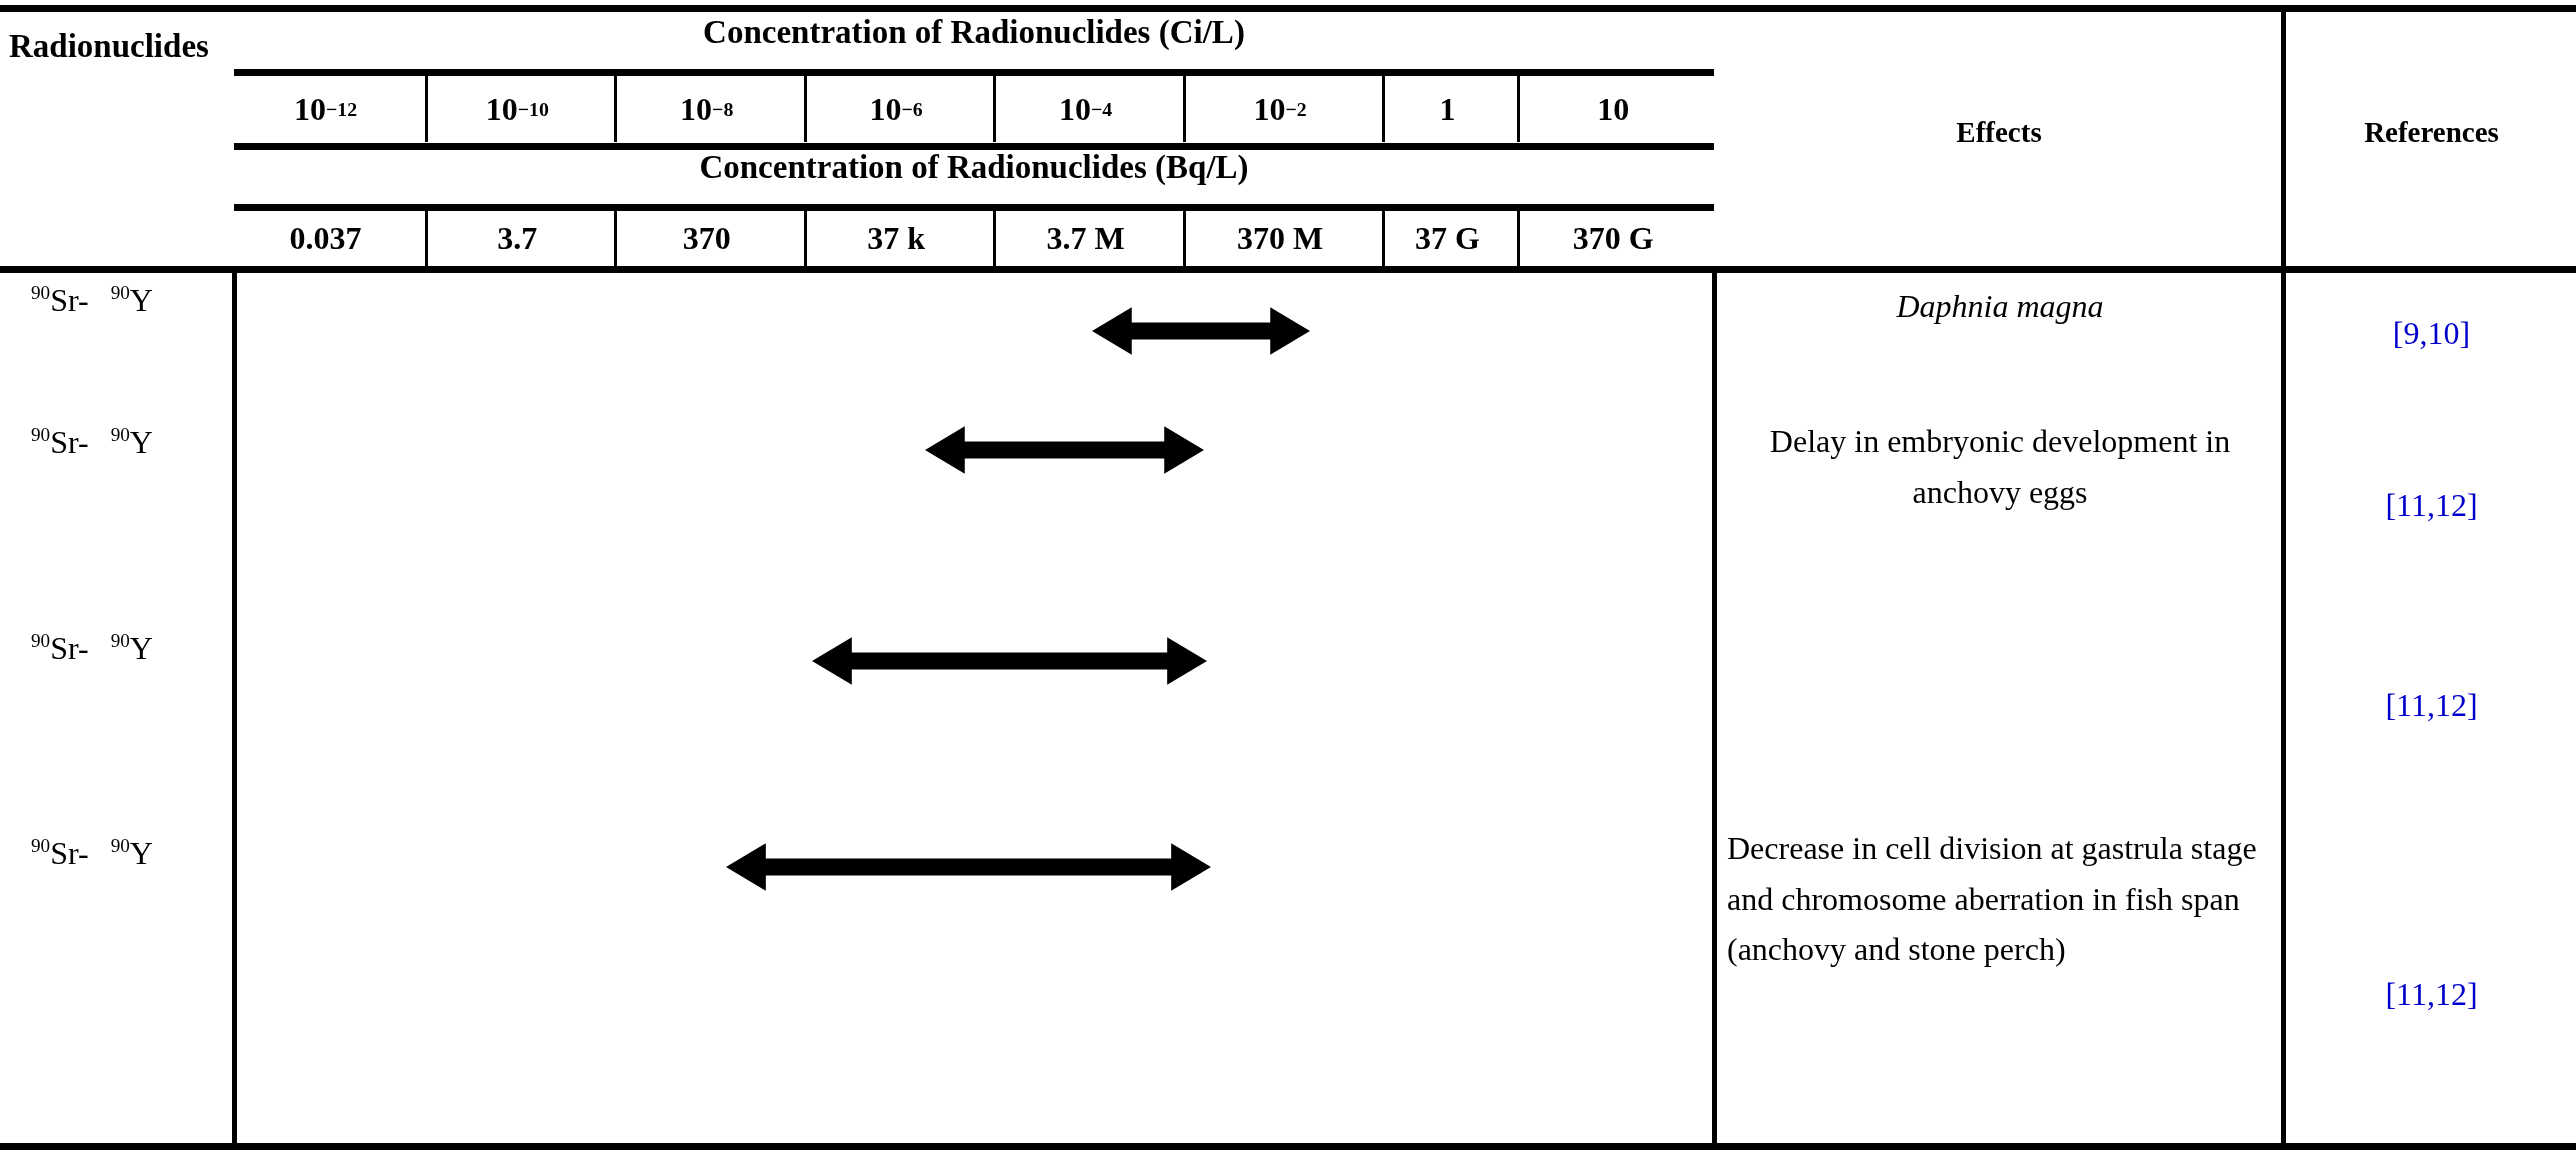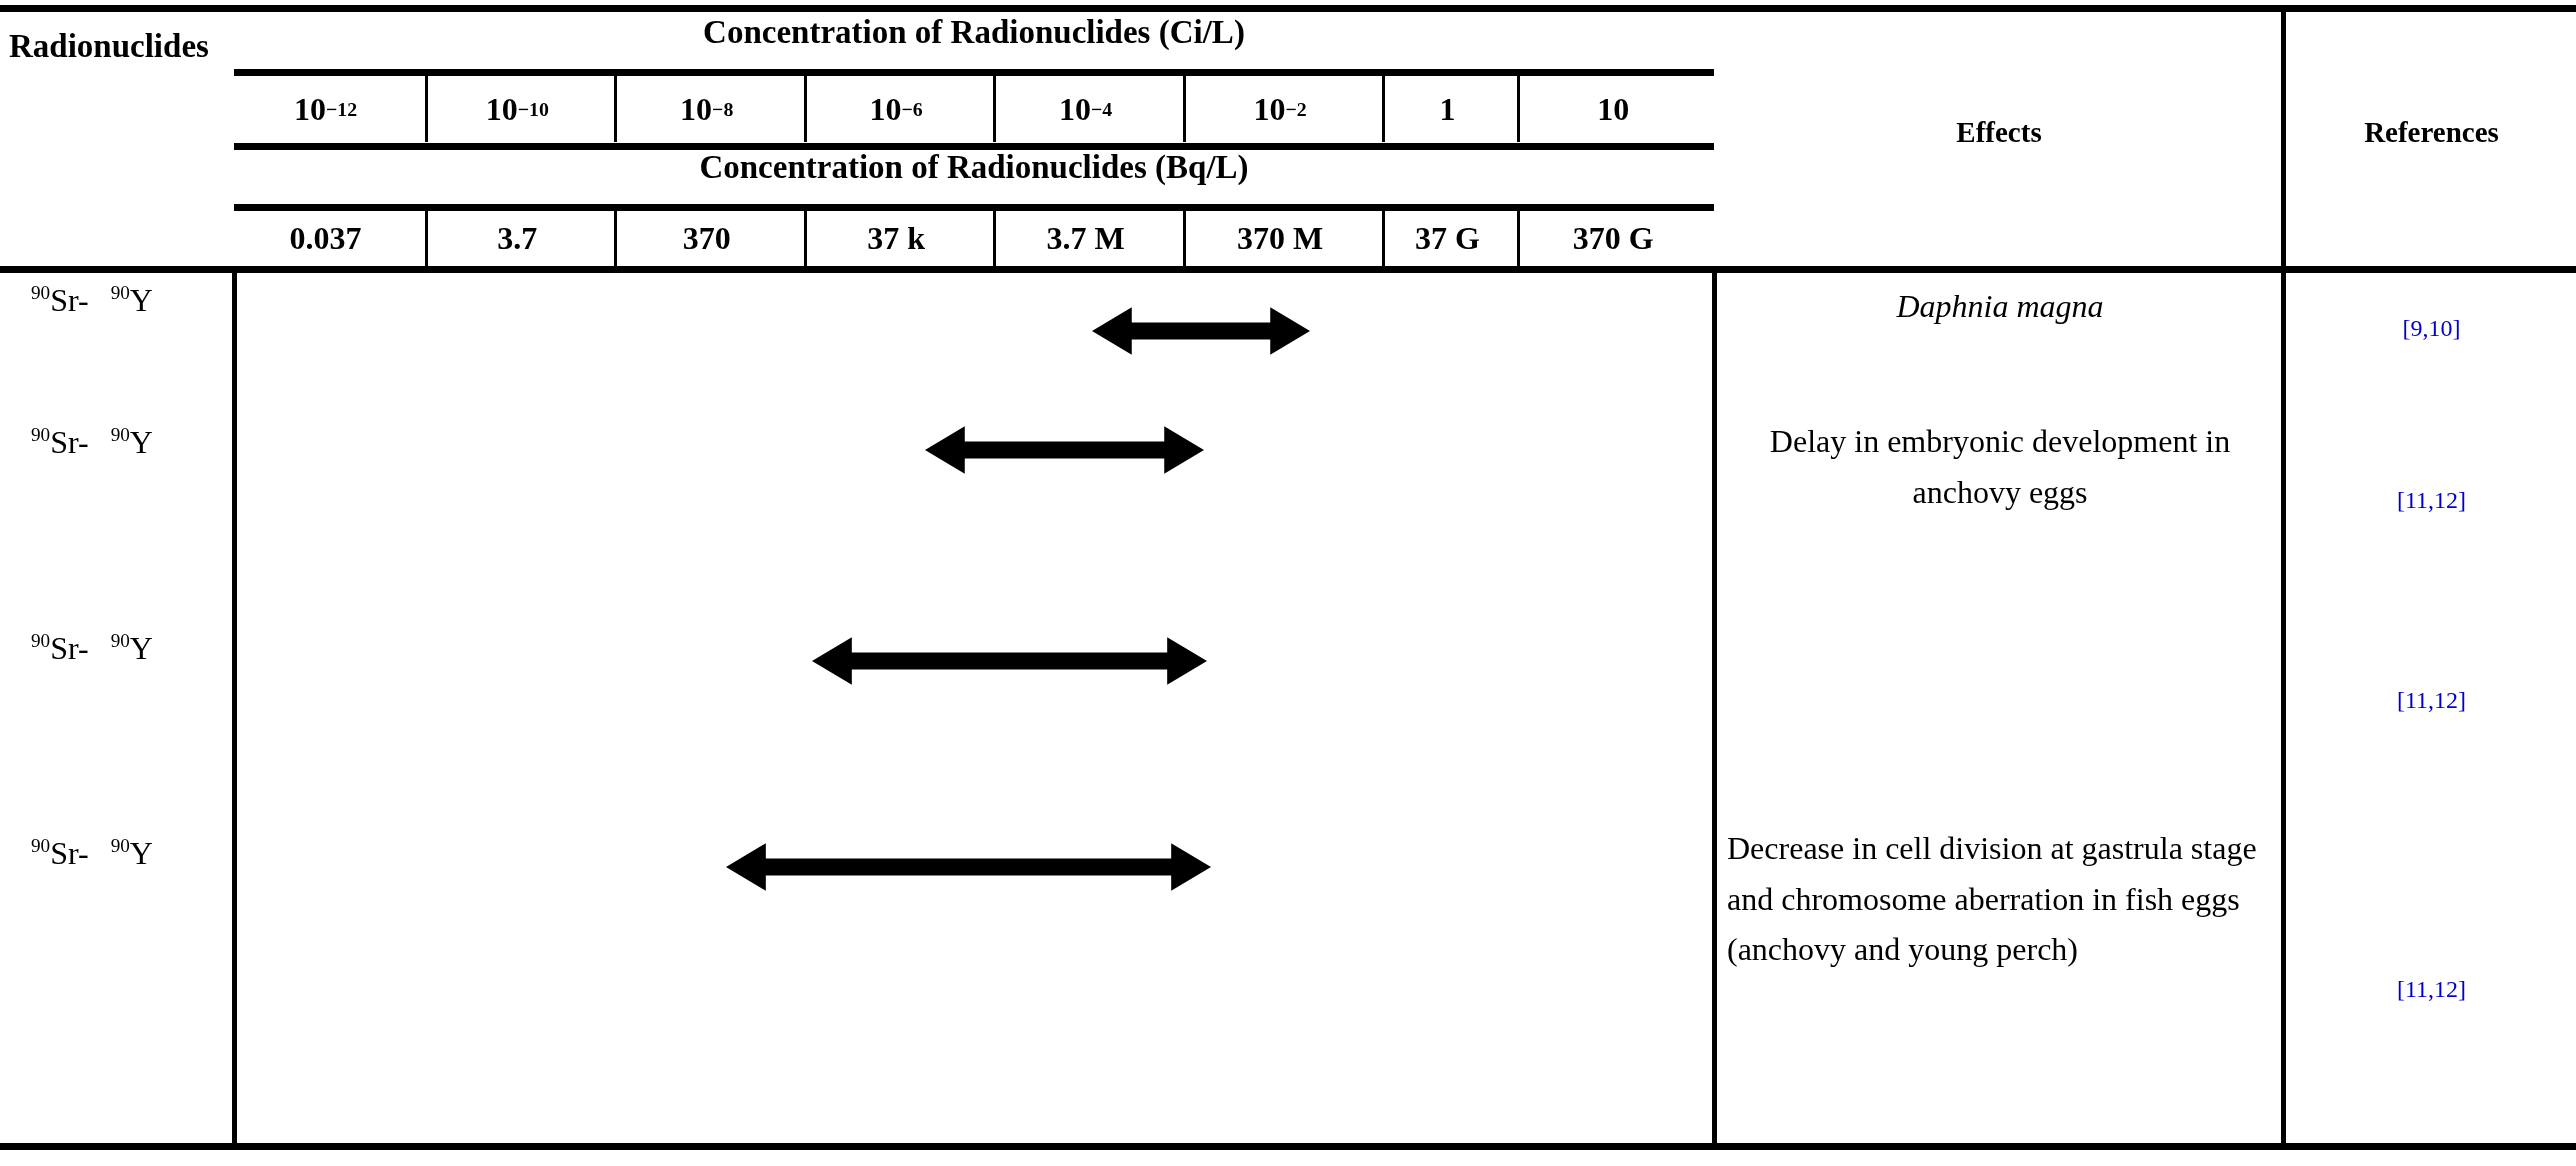--- a/index.html
+++ b/index.html
@@ -153,21 +153,21 @@
   .effect-center { text-align: center; }
   .effect-left   { text-align: left; }
   .effect-cell em { font-style: italic; }
 
   
   .reference-cell {
     position: absolute;
     left: 2290px;
     width: 283px;
     text-align: center;
-    font-size: 24px;
+    font-size: 32px;
     color: #0000cd;
   }
 </style>
 </head>
 <body>
 
 <div class="table-root">
 
   <div class="rule rule-top"></div>
   <div class="rule rule-ci-top"></div>
@@ -282,18 +282,18 @@
   <div class="nuclide-label" style="top:836px;">
     <sup>90</sup><span>Sr-</span><sup>90</sup><span>Y</span>
   </div>
 
   <div class="arrow" style="left:726px; top:838px; width:485px;">
     <svg viewBox="0 0 755 90" preserveAspectRatio="none" aria-hidden="true">
       <polygon points="0,45 62,8 62,32 693,32 693,8 755,45 693,82 693,58 62,58 62,82" fill="#000000"></polygon>
     </svg>
   </div>
 
-  <div class="effect-cell effect-left" style="top:823px;">Decrease in cell division at gastrula stage and chromosome aberration in fish eggs (anchovy and young perch)</div>
+  <div class="effect-cell effect-left" style="top:823px;">Decrease in cell division at gastrula stage and chromosome aberration in fish span (anchovy and stone perch)</div>
 
   <div class="reference-cell" style="top:976px;">[11,12]</div>
 
 </div>
 
 
 </body></html>

